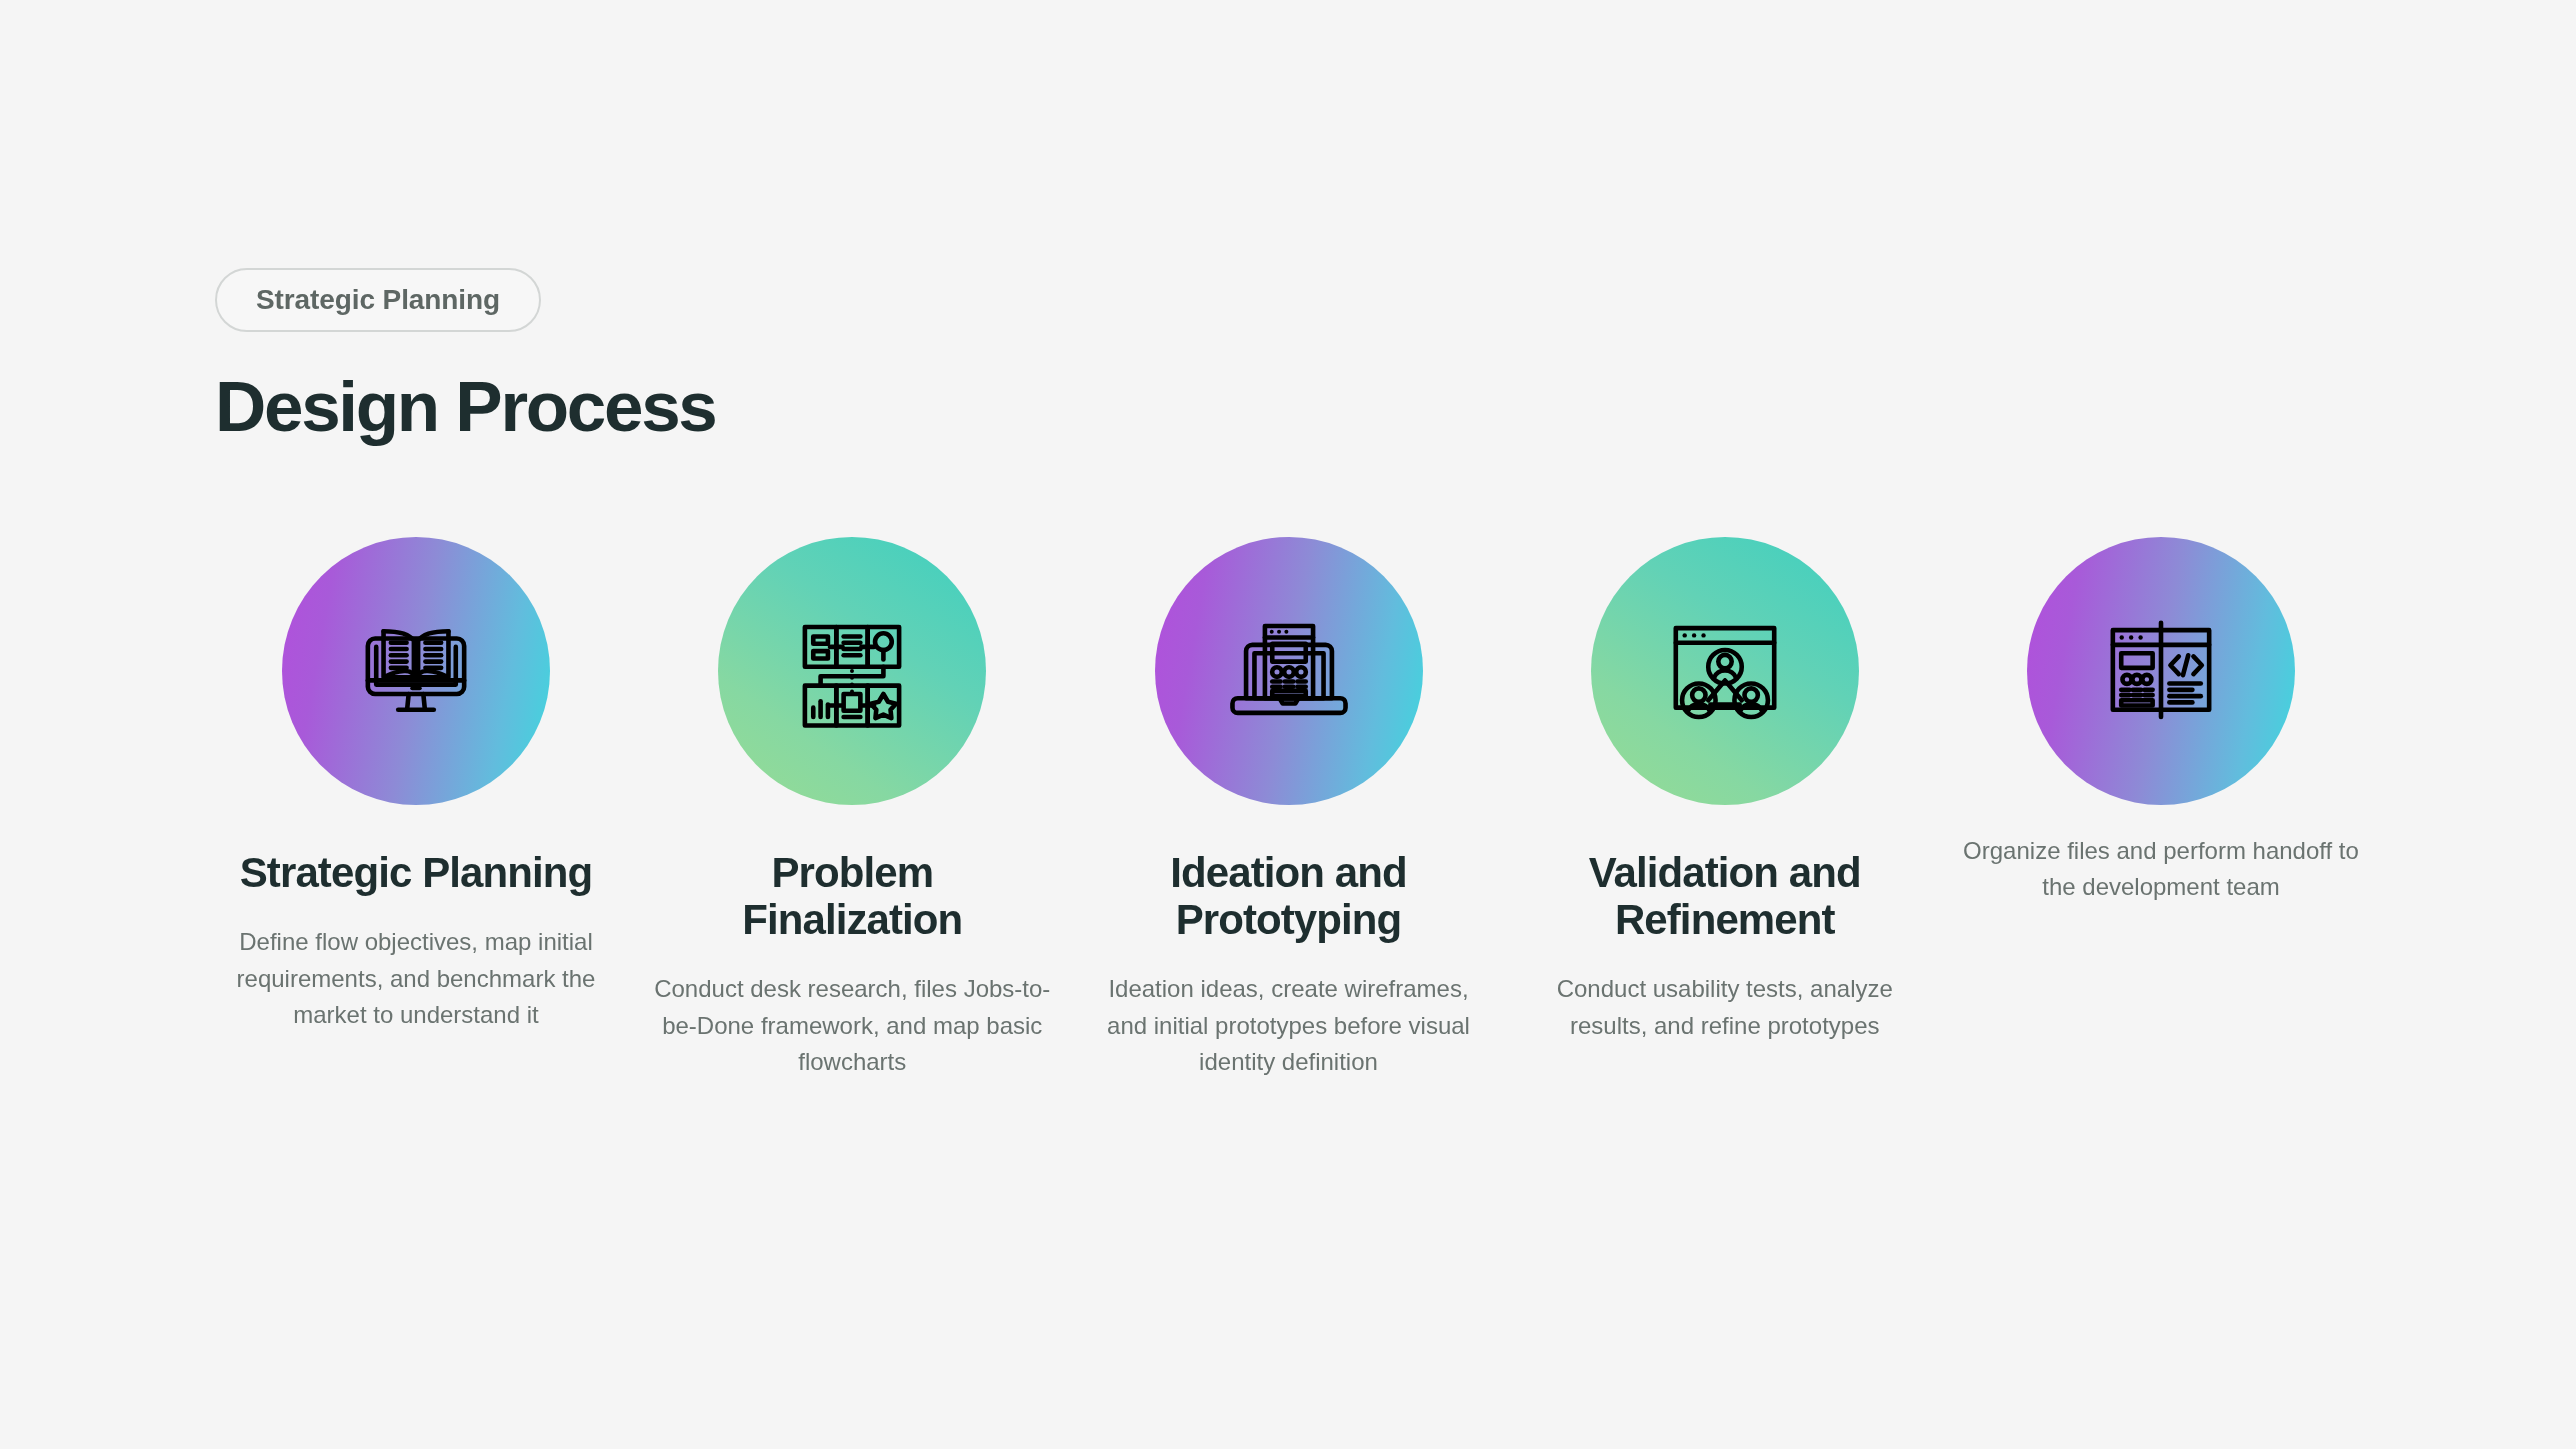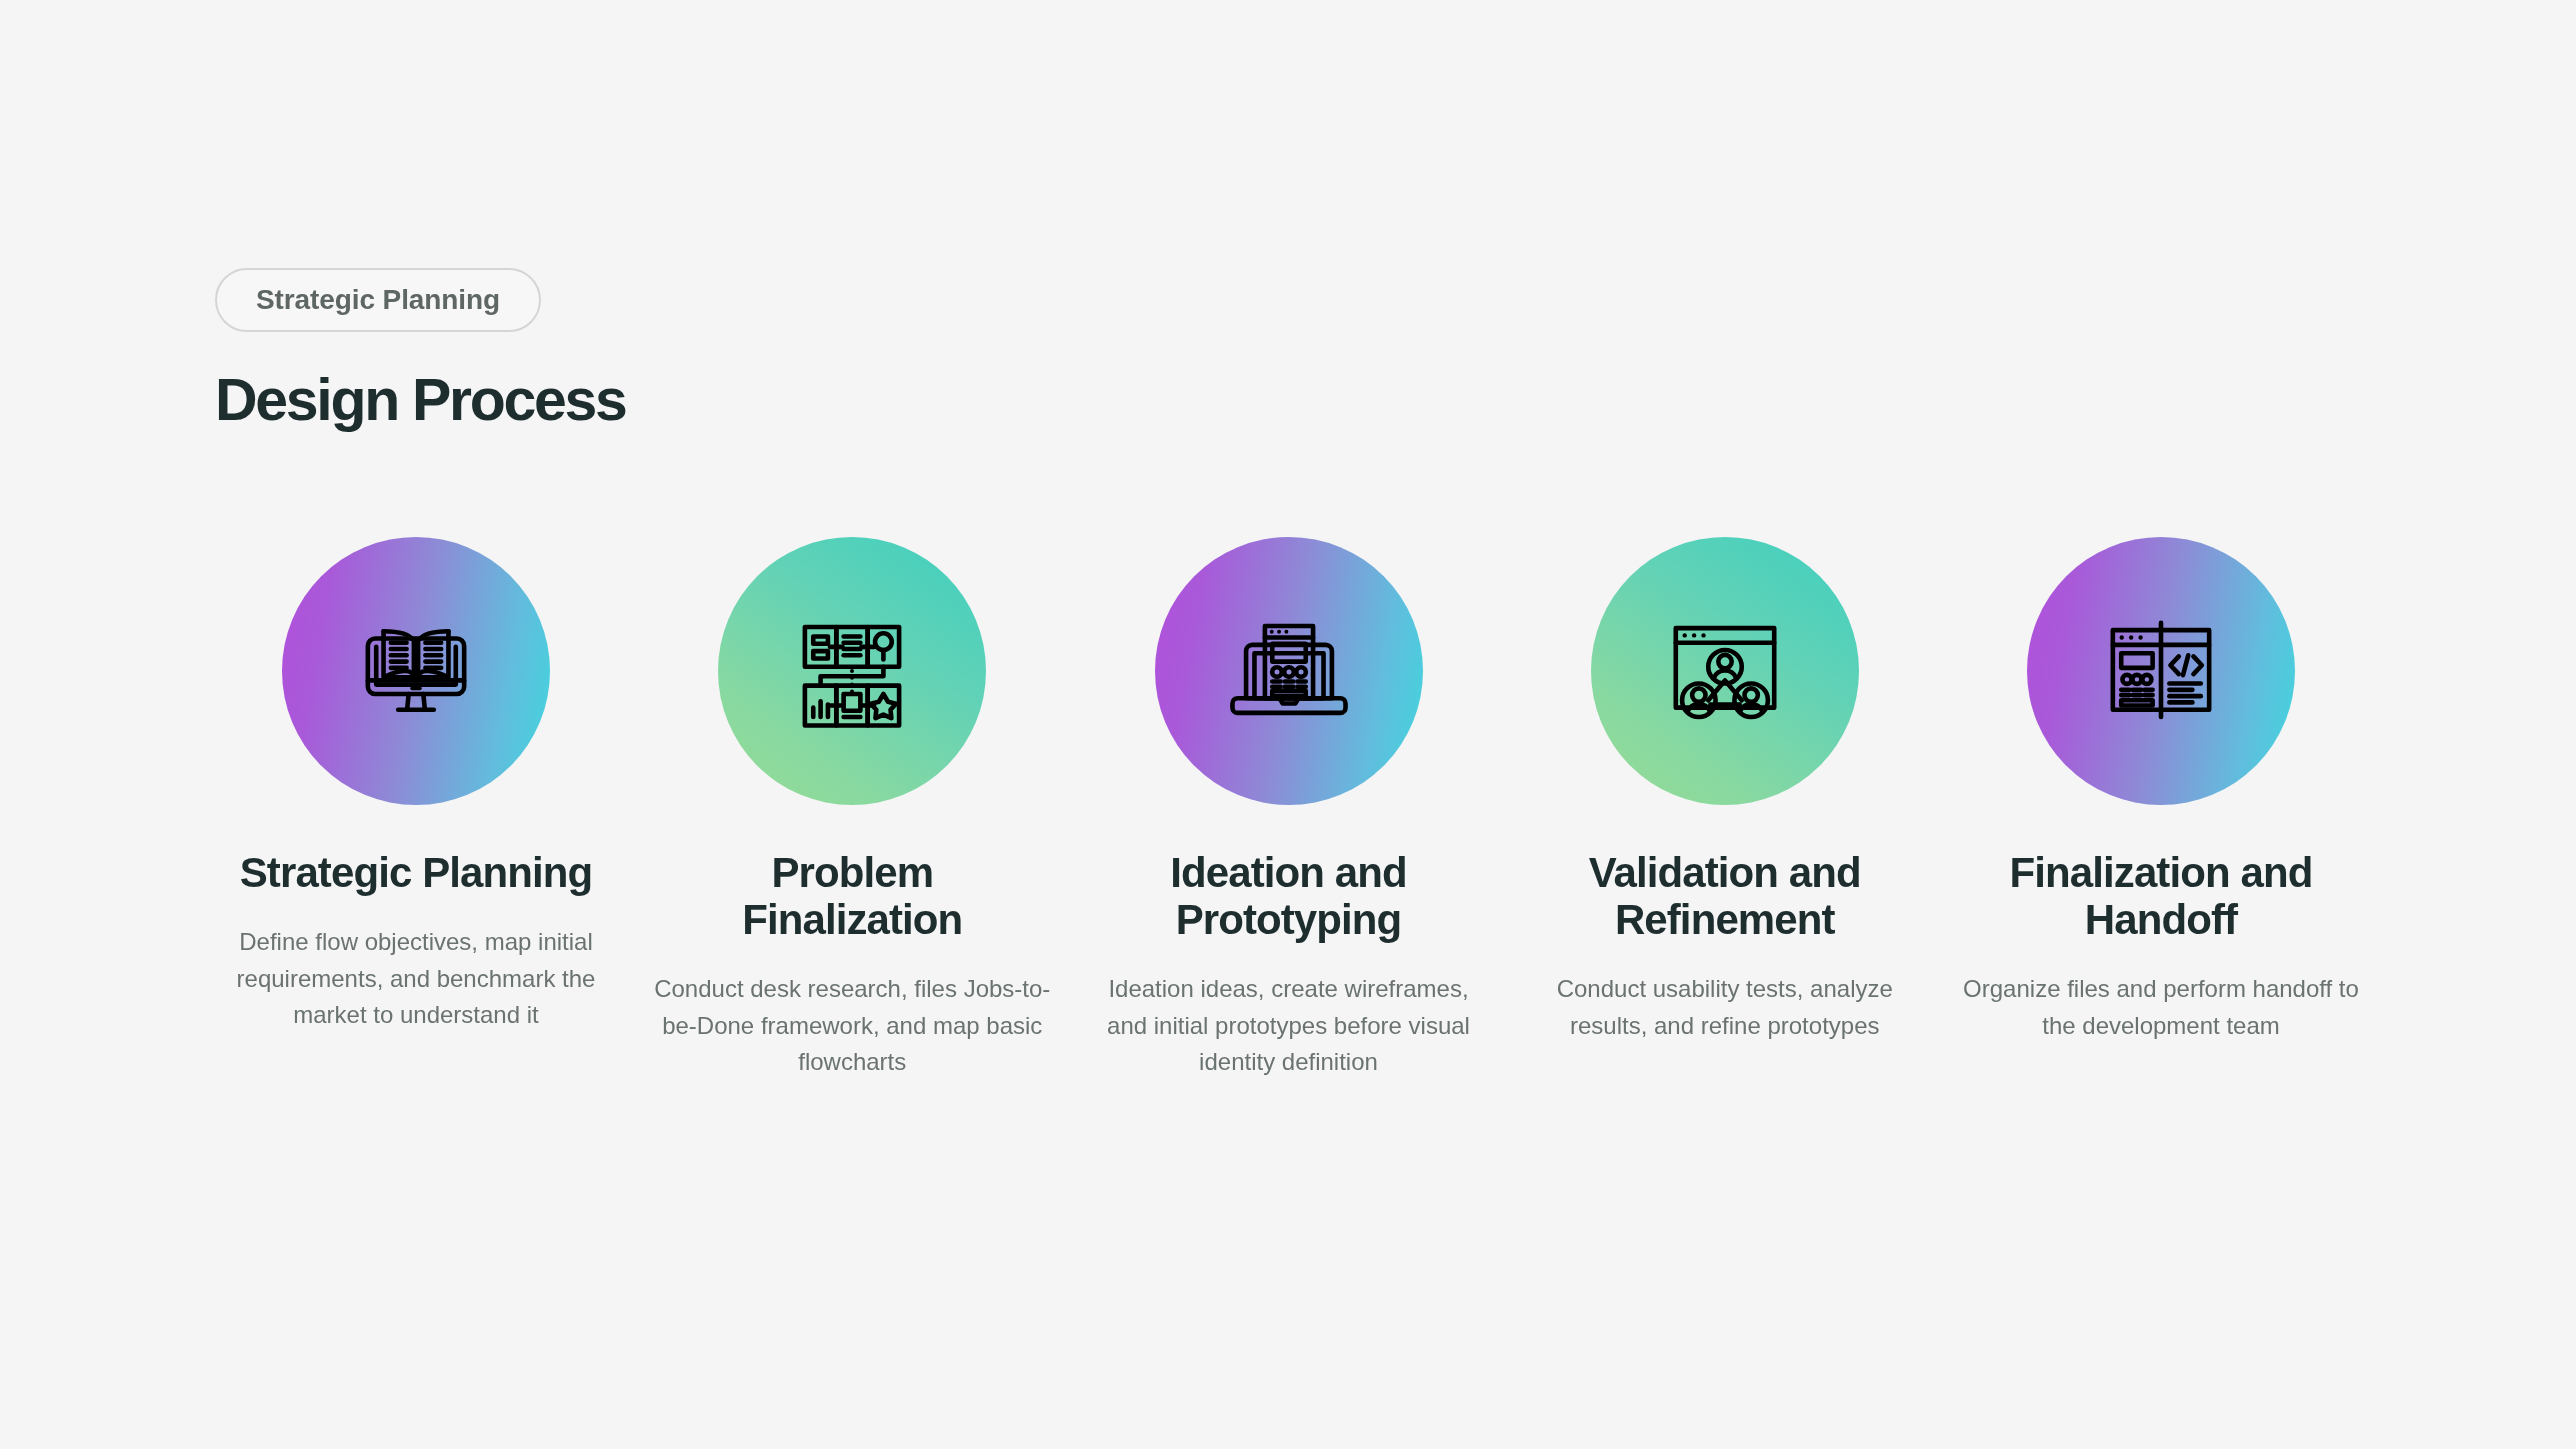--- a/index.html
+++ b/index.html
@@ -39,21 +39,21 @@
     background: #f7f7f7;
     font-size: 28px;
     font-weight: 700;
     letter-spacing: -0.1px;
     color: #5e6764;
     white-space: nowrap;
   }
 
   .page-title {
     margin-top: 39px;
-    font-size: 59px;
+    font-size: 71px;
     line-height: 1.0;
     font-weight: 700;
     letter-spacing: -2.3px;
     color: #1e2e2f;
     white-space: nowrap;
   }
 
   
   .steps {
     position: absolute;
@@ -308,19 +308,18 @@
 
           <path d="M81 50 L73 58.5 L81 67"></path>
           <path d="M95 50 L103 58.5 L95 67"></path>
           <line x1="90" y1="49" x2="85" y2="68"></line>
           <line x1="72" y1="76" x2="102" y2="76"></line>
           <line x1="72" y1="82" x2="94" y2="82"></line>
           <line x1="72" y1="88" x2="102" y2="88"></line>
           <line x1="72" y1="94" x2="94" y2="94"></line>
         </svg>
       </div>
-      <div class="step-title">Finalization and Handoff</div>
       <div class="step-desc">Organize files and perform handoff to the development team</div>
     </div>
 
   </div>
 </div>
 
 
 </body></html>

